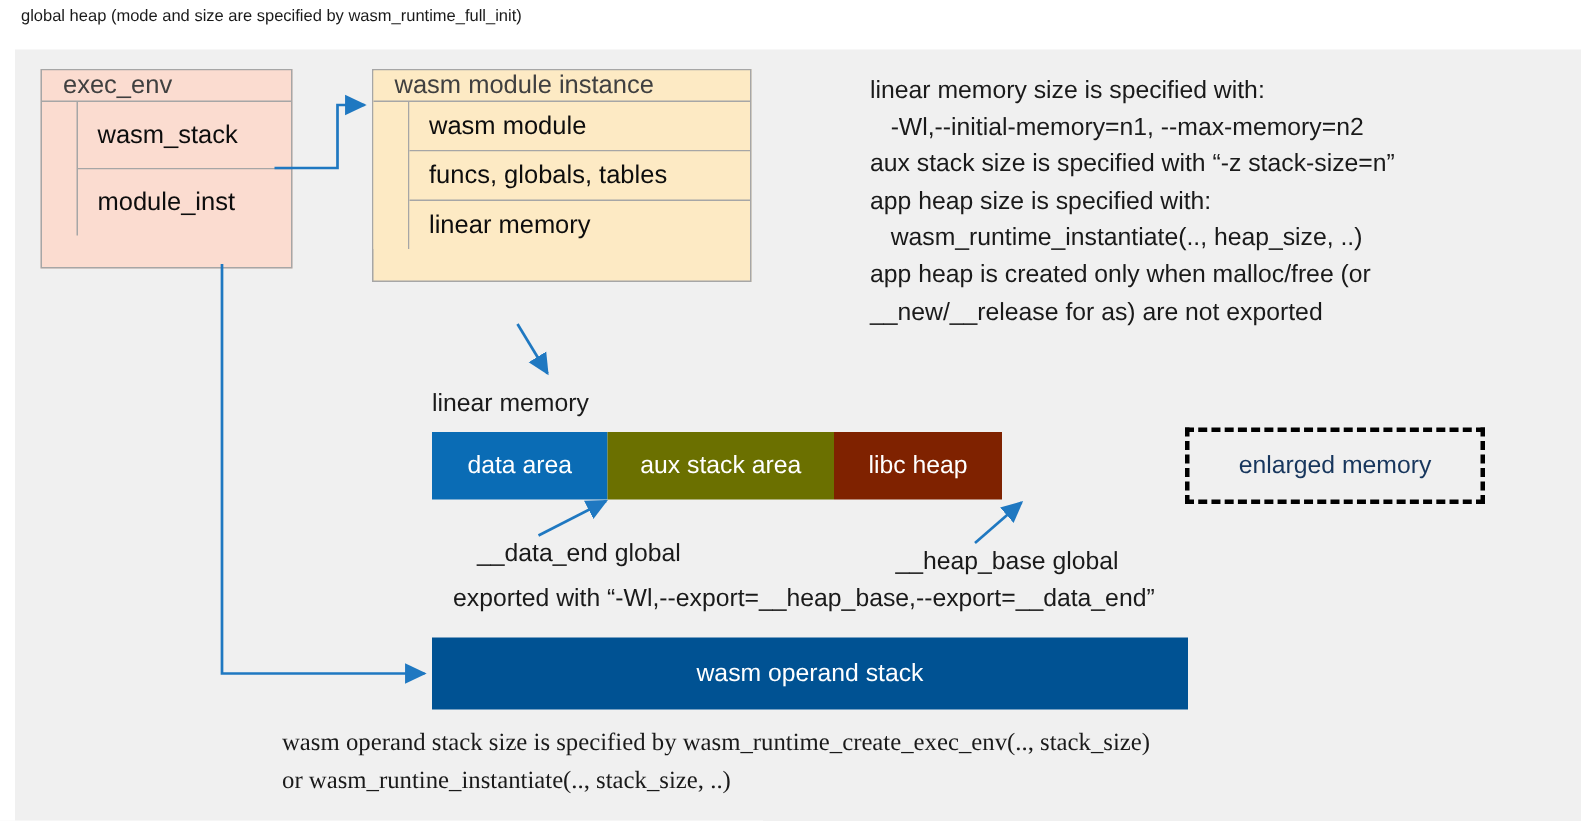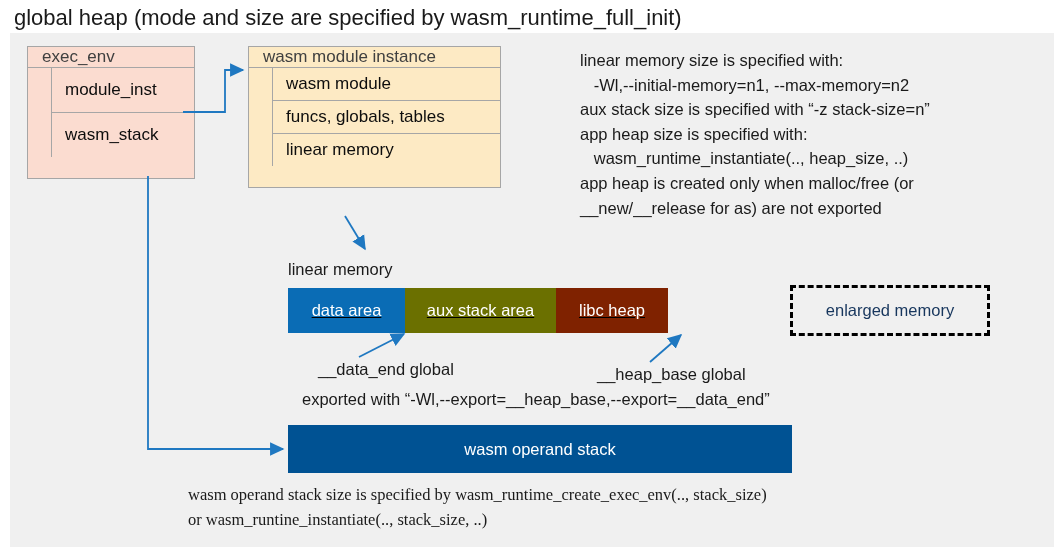--- a/index.html
+++ b/index.html
@@ -17,21 +17,21 @@
   .panel {
     position: absolute;
     left: 10px; top: 33px;
     width: 1044px; height: 514px;
     background: #f0f0f0;
   }
 
   .title {
     position: absolute;
     left: 14px; top: 5px;
-    font-size: 22px;
+    font-size: 11px;
     color: #1a1a1a;
     white-space: nowrap;
   }
 
   
   .structbox {
     position: absolute;
     box-sizing: border-box;
     border: 1px solid #a6a6a6;
   }
@@ -78,21 +78,20 @@
     position: absolute;
     font-size: 16.5px;
     color: #1a1a1a;
     white-space: nowrap;
   }
   .membar {
     position: absolute;
     left: 288px; top: 288px;
     height: 45px;
     display: flex;
-    text-decoration: underline;
   }
   .memseg {
     display: flex; align-items: center; justify-content: center;
     color: #ffffff;
     font-size: 16.5px;
     white-space: nowrap;
     box-sizing: border-box;
   }
   .enlarged {
     position: absolute;
@@ -139,22 +138,22 @@
 
   <div class="title">global heap (mode and size are specified by wasm_runtime_full_init)</div>
 
   <div class="panel"></div>
 
   <div class="structbox pinkbox" style="left:27px; top:46px; width:168px; height:133px;">
     <div class="struct-header">exec_env</div>
     <div class="struct-body">
       <div class="struct-gutter"></div>
       <div class="struct-rows">
+        <div class="struct-row">wasm_stack</div>
         <div class="struct-row">module_inst</div>
-        <div class="struct-row">wasm_stack</div>
       </div>
     </div>
   </div>
 
   <div class="structbox tanbox" style="left:248px; top:46px; width:253px; height:142px;">
     <div class="struct-header">wasm module instance</div>
     <div class="struct-body">
       <div class="struct-gutter"></div>
       <div class="struct-rows">
         <div class="struct-row">wasm module</div>

